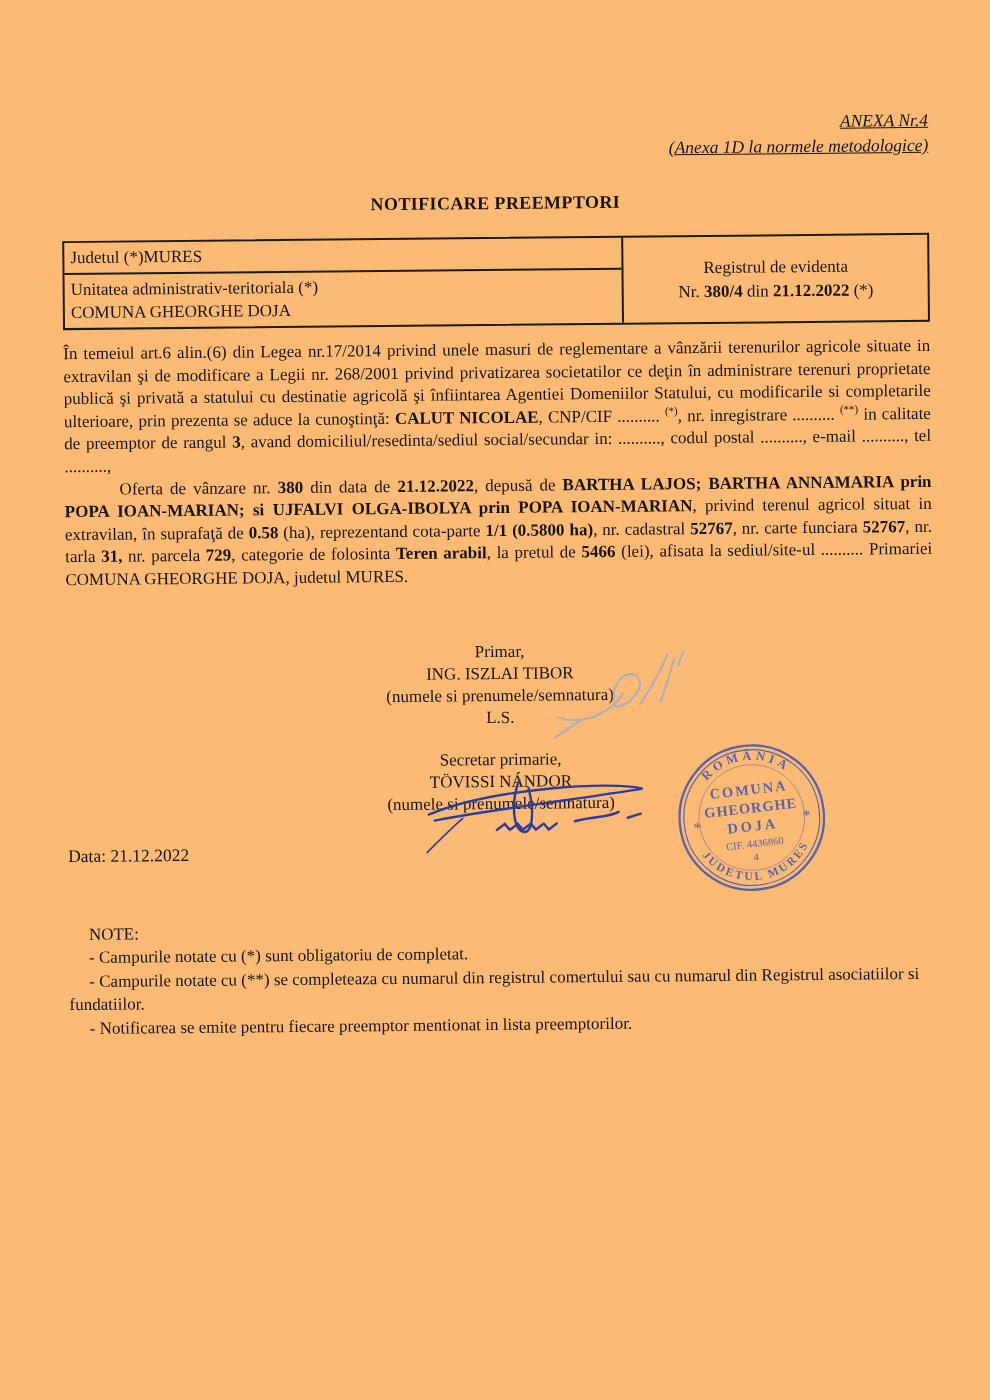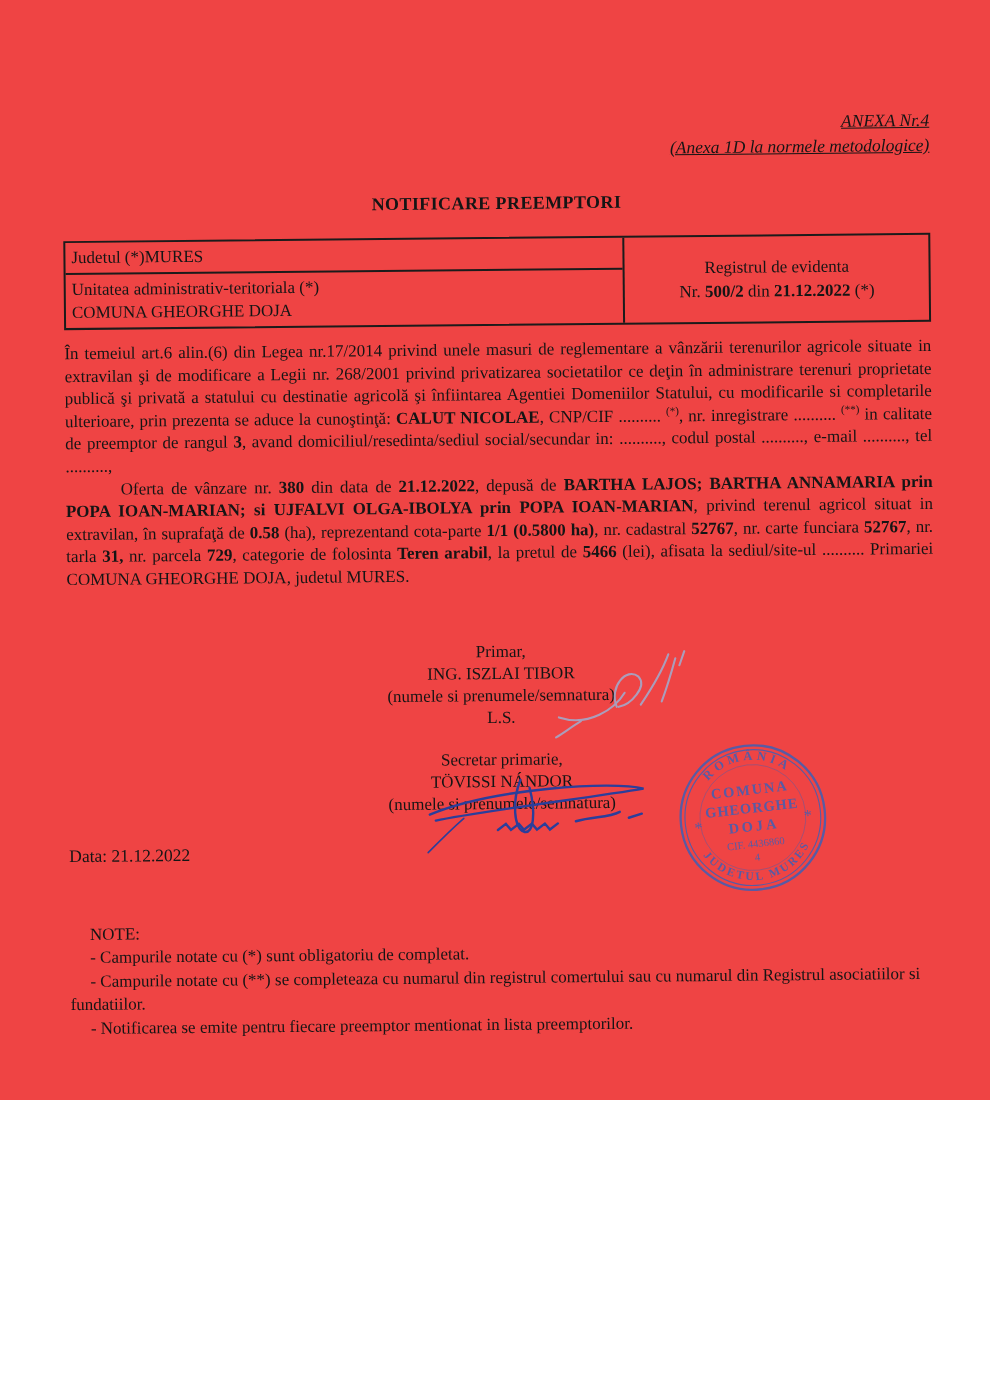--- a/index.html
+++ b/index.html
@@ -1,19 +1,19 @@
 <!DOCTYPE html>
 <html><head>
 <meta charset="utf-8">
 <style>
   html,body{margin:0;padding:0;background:#ffffff;}
   .page{
     position:relative;
-    width:990px;height:1100px;
-    background:#ef4444;
+    width:990px;height:1400px;
+    background:#fdba74;
     overflow:hidden;
     font-family:"Liberation Serif","DejaVu Serif",serif;
     color:#151515;
   }
   .skew{
     position:absolute;inset:0;
     transform:rotate(-0.55deg);
     transform-origin:50% 38%;
   }
   .doc{padding:112px 58px 0 65px;}
@@ -80,21 +80,21 @@
       <div class="ntable">
         <div class="t-left">
           <div class="t-cell t-judet">Judetul (*)MURES</div>
           <div class="t-cell t-uat">
             <div>Unitatea administrativ-teritoriala (*)</div>
             <div>COMUNA GHEORGHE DOJA</div>
           </div>
         </div>
         <div class="t-right">
           <div>Registrul de evidenta</div>
-          <div><span>Nr. </span><b>500/2</b><span> din </span><b>21.12.2022</b><span> (*)</span></div>
+          <div><span>Nr. </span><b>380/4</b><span> din </span><b>21.12.2022</b><span> (*)</span></div>
         </div>
       </div>
 
       <div class="body">
         <p><span>În temeiul art.6 alin.(6) din Legea nr.17/2014 privind unele masuri de reglementare a vânzării terenurilor agricole situate in extravilan şi de modificare a Legii nr. 268/2001 privind privatizarea societatilor ce deţin în administrare terenuri proprietate publică şi privată a statului cu destinatie agricolă şi înfiintarea Agentiei Domeniilor Statului, cu modificarile si completarile ulterioare, prin prezenta se aduce la cunoştinţă: </span><b>CALUT NICOLAE</b><span>, CNP/CIF .......... </span><span class="sup">(*)</span><span>, nr. inregistrare .......... </span><span class="sup">(**)</span><span> in calitate de preemptor de rangul </span><b>3</b><span>, avand domiciliul/resedinta/sediul social/secundar in: .........., codul postal .........., e-mail .........., tel ..........,</span></p>
         <p class="indent"><span>Oferta de vânzare nr. </span><b>380</b><span> din data de </span><b>21.12.2022</b><span>, depusă de </span><b>BARTHA LAJOS; BARTHA ANNAMARIA prin POPA IOAN-MARIAN;  si UJFALVI OLGA-IBOLYA prin POPA IOAN-MARIAN</b><span>, privind terenul agricol situat in extravilan, în suprafaţă de </span><b>0.58</b><span> (ha), reprezentand cota-parte </span><b>1/1 (0.5800 ha)</b><span>, nr. cadastral </span><b>52767</b><span>, nr. carte funciara </span><b>52767</b><span>, nr. tarla </span><b>31,</b><span> nr. parcela </span><b>729</b><span>, categorie de folosinta </span><b>Teren arabil</b><span>, la pretul de </span><b>5466</b><span> (lei), afisata la sediul/site-ul .......... Primariei COMUNA GHEORGHE DOJA, judetul MURES.</span></p>
       </div>
 
       <div class="sigblock sig-primar">
         <div>Primar,</div>

